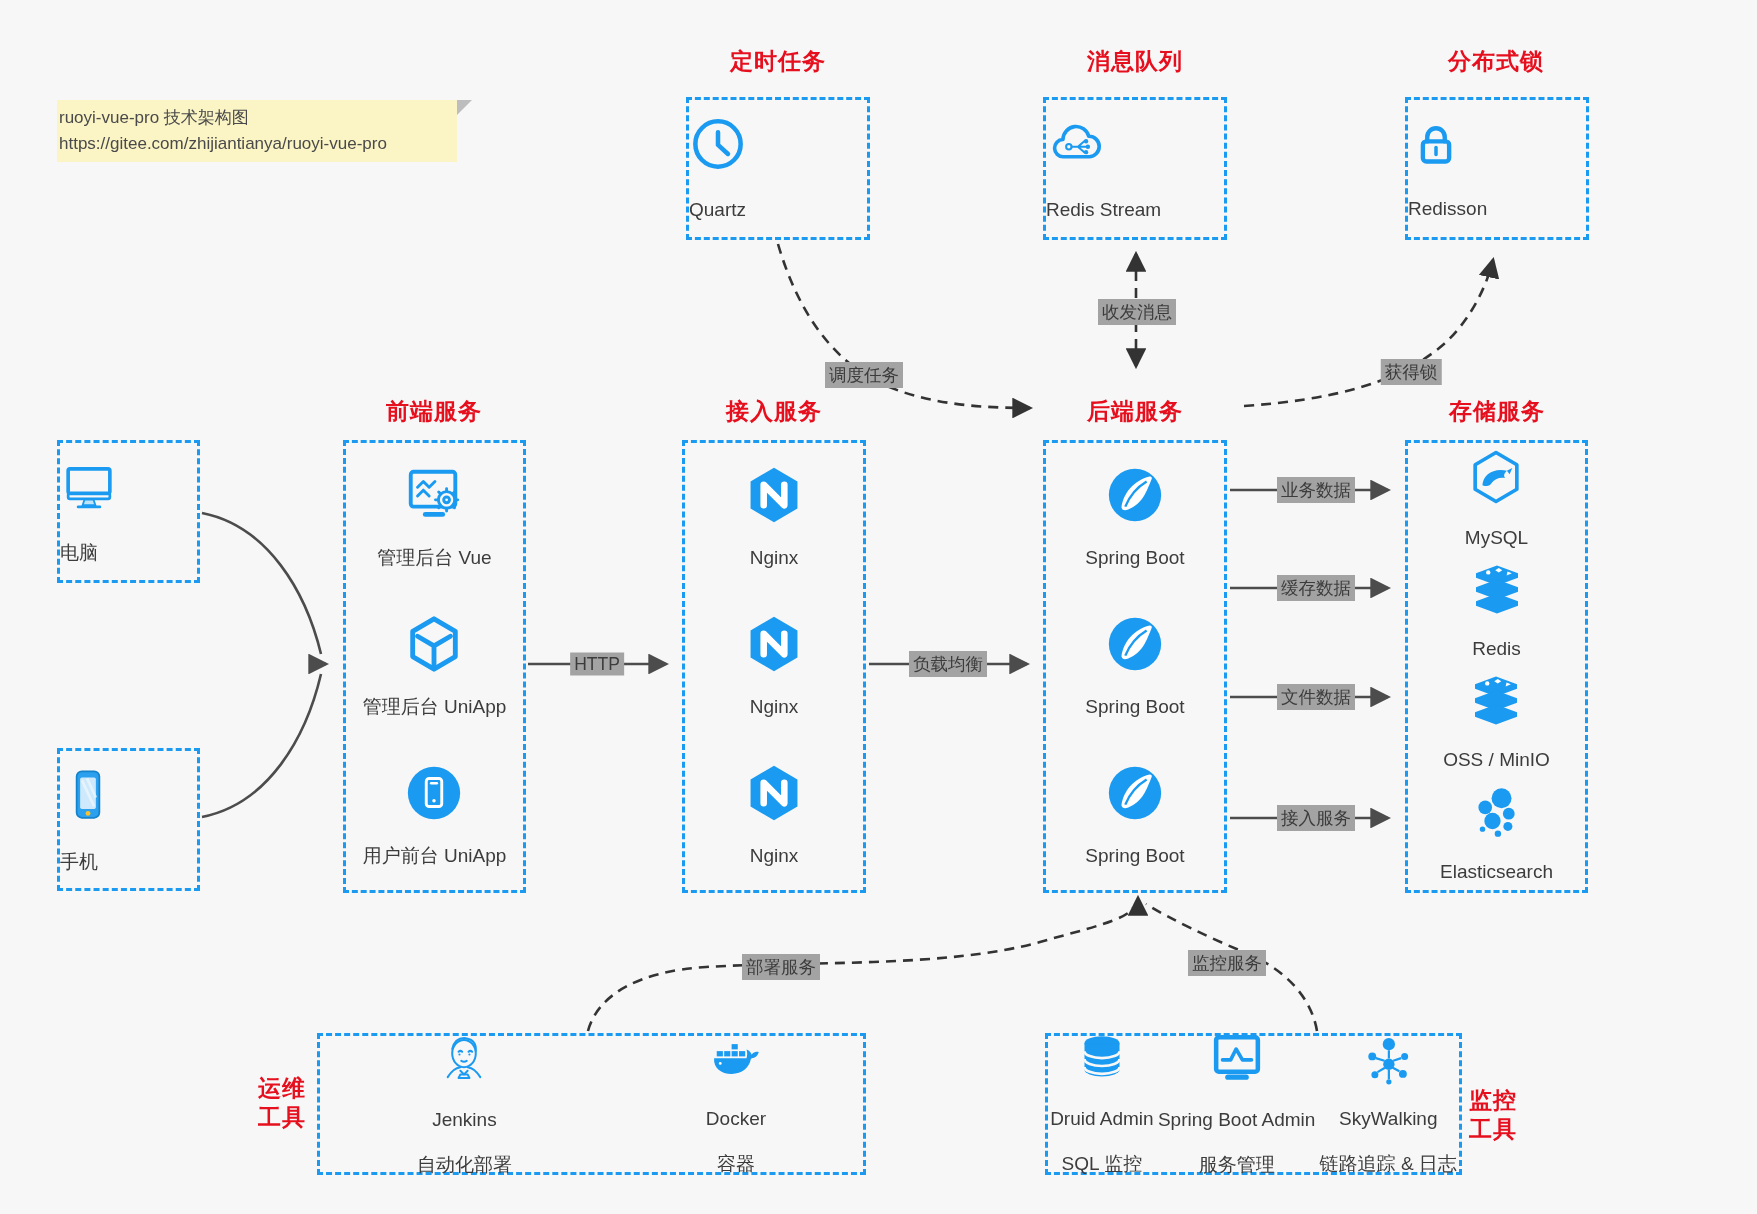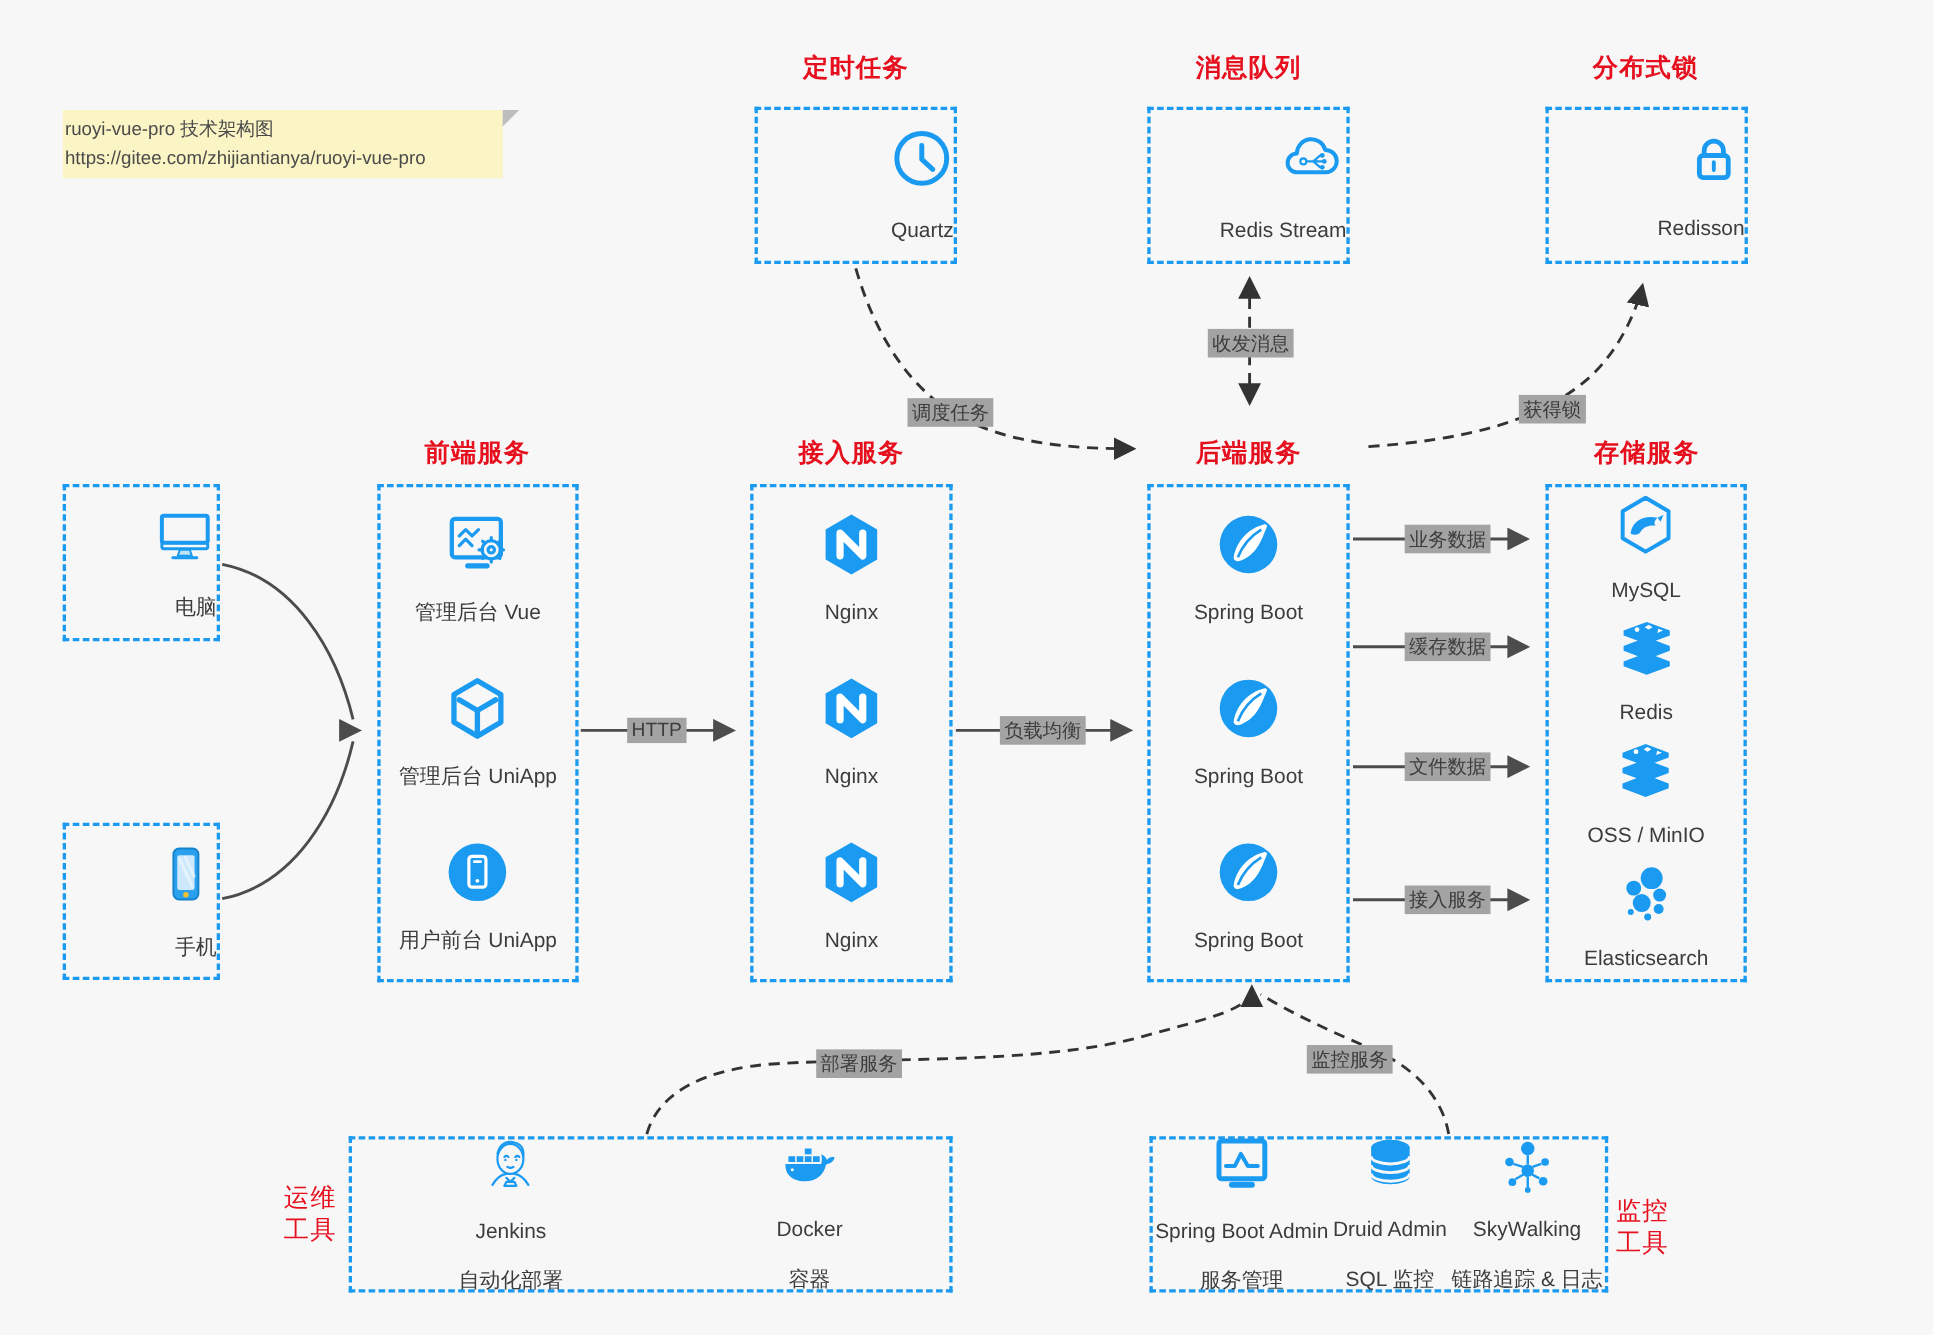--- a/index.html
+++ b/index.html
@@ -6,25 +6,25 @@
     --blue:#1a9af0; --red:#e60f1e; --ink:#3c3c3c; --line:#4c4c4c;
     --dash:#333333; --bg:#f7f7f7; --note-bg:#fbf4c4; --note-ink:#4a4a4a;
   }
   *{box-sizing:border-box;margin:0;padding:0;}
   body{background:var(--bg);font-family:"Liberation Sans","DejaVu Sans",sans-serif;}
   .canvas{position:relative;width:1757px;height:1214px;background:var(--bg);overflow:hidden;}
   .edges{position:absolute;left:0;top:0;pointer-events:none;}
   .dbox{position:absolute;border:3px dashed var(--blue);}
   .vcol{display:flex;flex-direction:column;justify-content:space-around;align-items:center;}
   .hrow{display:flex;flex-direction:row;justify-content:space-around;align-items:center;}
-  .cbox{display:flex;flex-direction:column;justify-content:center;align-items:flex-end;gap:24px;}
+  .cbox{display:flex;flex-direction:column;justify-content:center;align-items:flex-start;gap:24px;}
   .node{display:flex;flex-direction:column;align-items:center;gap:19px;}
   .nlabel{font-size:19px;color:var(--ink);white-space:nowrap;text-align:center;line-height:1.35;}
   .col-title{position:absolute;transform:translateX(-50%);color:var(--red);font-size:23px;font-weight:bold;white-space:nowrap;letter-spacing:1px;}
-  .side-title{position:absolute;color:var(--red);font-size:23px;font-weight:normal;text-align:center;line-height:1.25;letter-spacing:1px;}
+  .side-title{position:absolute;color:var(--red);font-size:23px;font-weight:bold;text-align:center;line-height:1.25;letter-spacing:1px;}
   .edge-label{position:absolute;transform:translate(-50%,-50%);font-size:17.5px;color:var(--ink);background:#a3a3a3;padding:1px 4px;white-space:nowrap;}
   .note{position:absolute;left:57px;top:100px;width:400px;height:62px;background:var(--note-bg);color:var(--note-ink);font-size:17px;line-height:1.55;padding:5px 2px;}
   .note::after{content:"";position:absolute;left:100%;top:0;width:0;height:0;border-top:15px solid #bdbdbd;border-right:15px solid transparent;}
   .st{fill:none;stroke:var(--blue);stroke-linecap:round;stroke-linejoin:round;}
   .sw2{stroke-width:2.2}.sw3{stroke-width:3}.sw4{stroke-width:4}.sw5{stroke-width:5}
   .fl{fill:var(--blue);}
   .solid-e{fill:none;stroke:var(--line);stroke-width:2.6;}
   .dash-e{fill:none;stroke:var(--dash);stroke-width:2.6;stroke-dasharray:10 7;}
 </style>
 </head>
@@ -286,42 +286,42 @@
       <div class="nlabel">容器</div>
     </div>
   </div>
 
   <div class="side-title" style="left:1461px;top:1086px;width:64px">
     <div>监控</div>
     <div>工具</div>
   </div>
   <div class="dbox hrow" style="left:1045px;top:1033px;width:417px;height:142px">
     <div class="node">
+      <svg width="56" height="56" viewBox="0 0 64 64">
+        <g class="fl">
+          <ellipse cx="32" cy="14" rx="20" ry="8"></ellipse>
+          <path d="M12 14 v30 a20 8 0 0 0 40 0 v-30 z"></path>
+        </g>
+        <g stroke="#f7f7f7" stroke-width="3" fill="none">
+          <path d="M12 23 a20 8 0 0 0 40 0"></path>
+          <path d="M12 32 a20 8 0 0 0 40 0"></path>
+          <path d="M12 41 a20 8 0 0 0 40 0"></path>
+        </g>
+      </svg>
+      <div class="nlabel">Druid Admin</div>
+      <div class="nlabel">SQL 监控</div>
+    </div>
+    <div class="node">
       <svg width="58" height="58" viewBox="0 0 64 64">
         <rect class="st sw5" x="9" y="8" width="46" height="38" rx="3"></rect>
         <path class="st sw4" d="M16 33 H25 L31 21 L38 33 H48"></path>
         <path d="M22 52 h20" stroke="var(--blue)" stroke-width="6" stroke-linecap="round"></path>
       </svg>
       <div class="nlabel">Spring Boot Admin</div>
       <div class="nlabel">服务管理</div>
-    </div>
-    <div class="node">
-      <svg width="56" height="56" viewBox="0 0 64 64">
-        <g class="fl">
-          <ellipse cx="32" cy="14" rx="20" ry="8"></ellipse>
-          <path d="M12 14 v30 a20 8 0 0 0 40 0 v-30 z"></path>
-        </g>
-        <g stroke="#f7f7f7" stroke-width="3" fill="none">
-          <path d="M12 23 a20 8 0 0 0 40 0"></path>
-          <path d="M12 32 a20 8 0 0 0 40 0"></path>
-          <path d="M12 41 a20 8 0 0 0 40 0"></path>
-        </g>
-      </svg>
-      <div class="nlabel">Druid Admin</div>
-      <div class="nlabel">SQL 监控</div>
     </div>
     <div class="node">
       <svg width="56" height="56" viewBox="0 0 64 64">
         <g stroke="var(--blue)" stroke-width="2.5">
           <path d="M33 31.5 V22 M33 44.5 V55 M28 34 L18 31 M38 34 L47 31 M28.5 42 L20 47 M37.5 42 L45 46"></path>
         </g>
         <g class="fl">
           <circle cx="33" cy="38" r="6.5"></circle>
             <circle cx="33" cy="15" r="7"></circle>
           <circle cx="14" cy="29" r="4.5"></circle>

